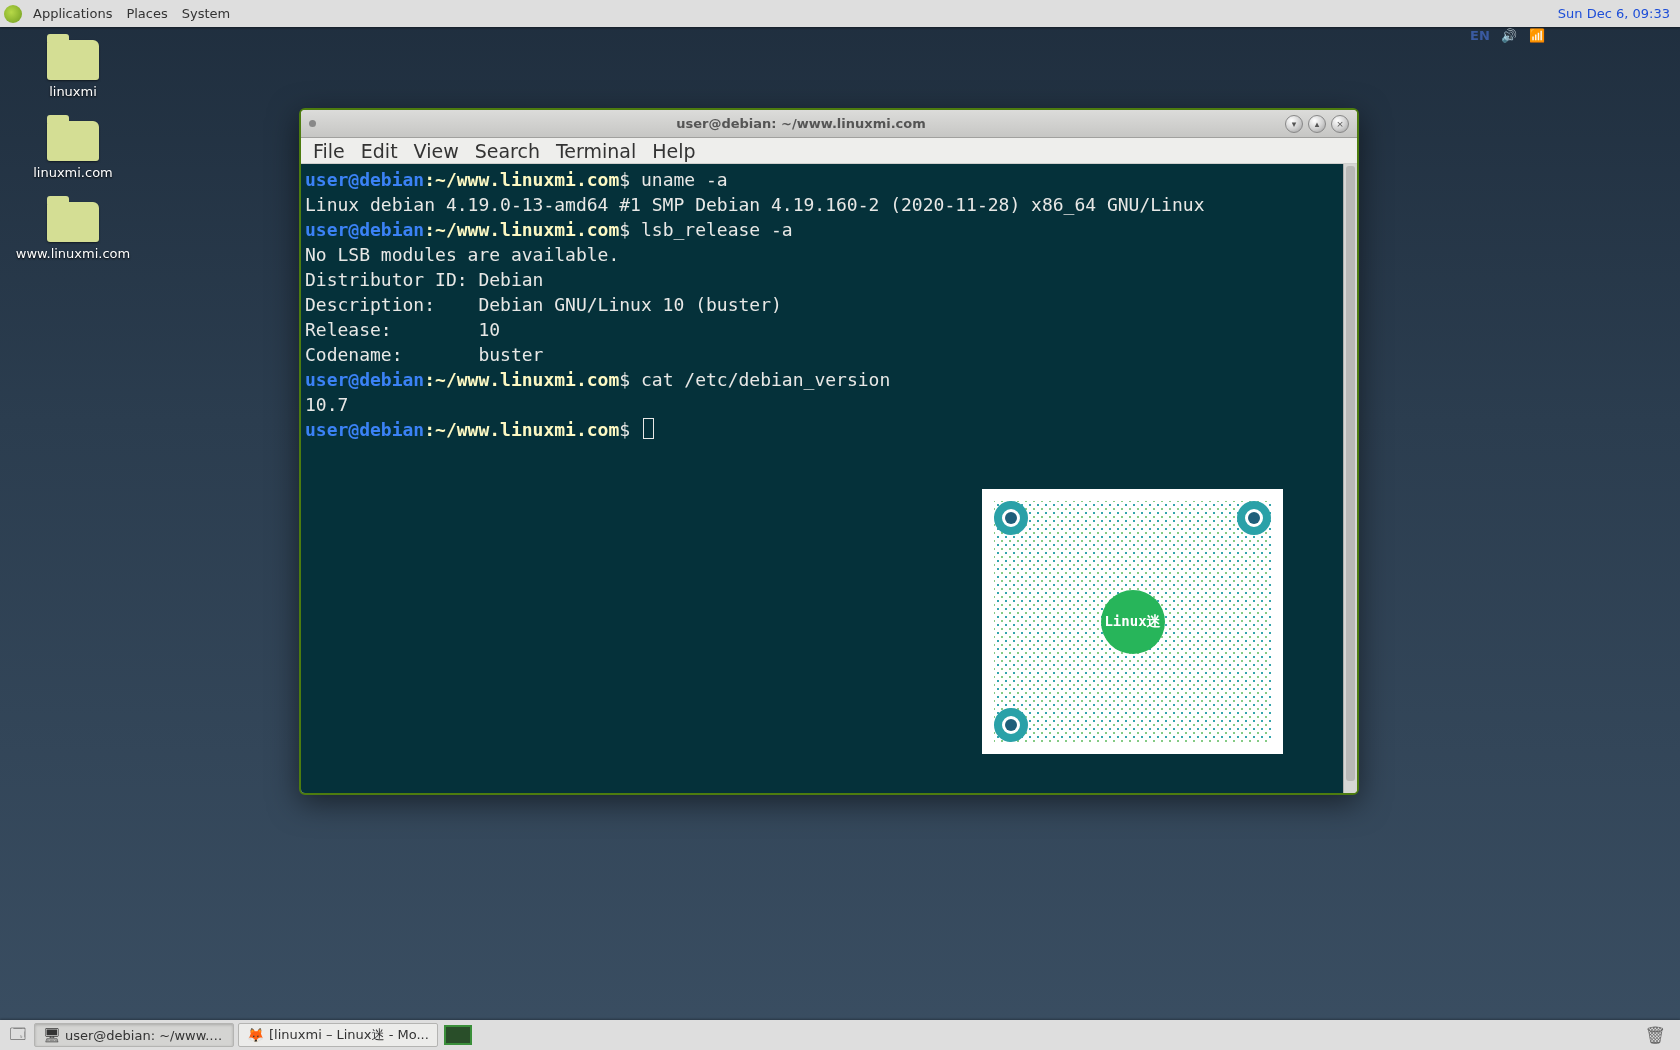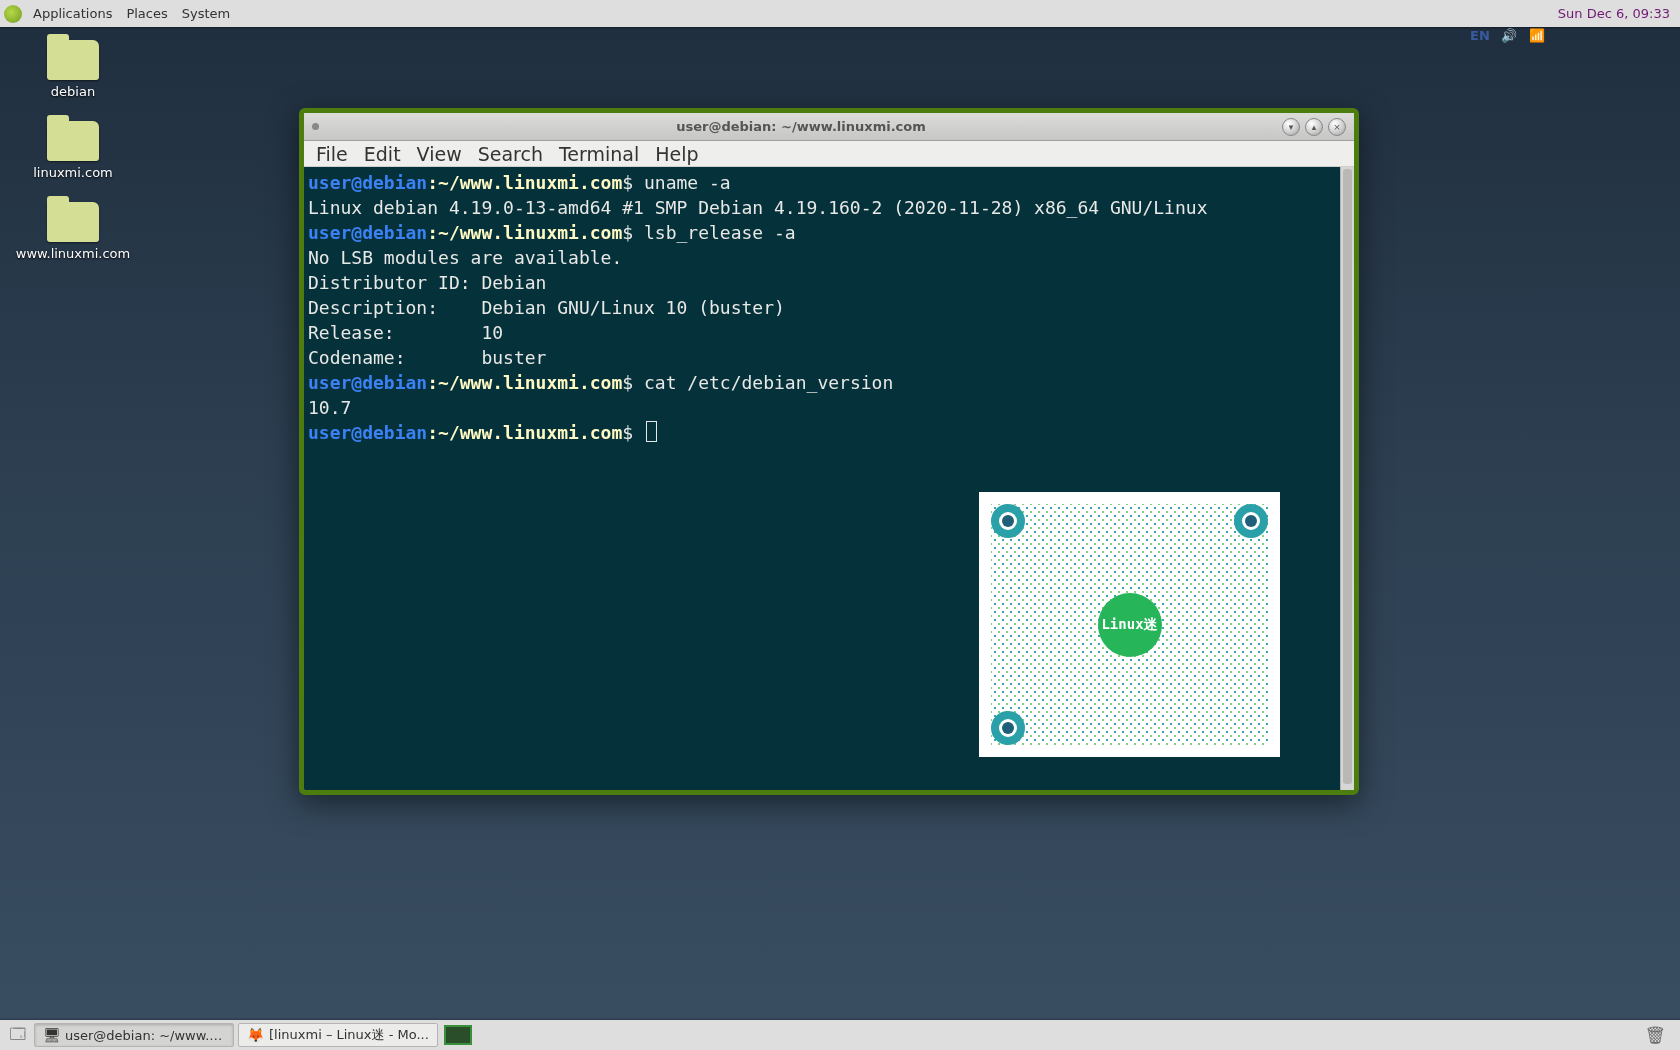--- a/index.html
+++ b/index.html
@@ -4,33 +4,33 @@
 <style>
   * { margin:0; padding:0; box-sizing:border-box; }
   html,body { width:1680px; height:1050px; overflow:hidden; font-family:"DejaVu Sans","Liberation Sans",sans-serif; font-size:13px; }
   body { background:linear-gradient(to bottom,#1f2e3e 0%,#2b3d4f 40%,#3a4e62 100%); color:#333; }
 
   .top-panel { position:absolute; top:0; left:0; right:0; height:27px; background:#dedede; box-shadow:0 1px 2px rgba(0,0,0,.4); display:flex; align-items:center; padding:0 4px; z-index:10; }
   .top-panel .logo { width:18px; height:18px; border-radius:50%; background:radial-gradient(circle at 40% 40%,#b7d948,#6f9b1f); margin-right:4px; }
   .top-panel .menu { padding:0 7px; height:36px; display:flex; align-items:center; cursor:pointer; }
   .top-panel .spacer { flex:1; }
   .top-panel .tray-item { padding:0 6px; height:22px; display:flex; align-items:center; font-weight:600; color:#3a5aa0;margin-top:44px; }
-  .top-panel .clock { padding:0 6px; color:#701a75; }
+  .top-panel .clock { padding:0 6px; color:#1d4ed8; }
   .speaker-icon,.network-icon { width:16px; height:16px; display:inline-block; position:relative; }
   .speaker-icon::before { content:"🔊"; font-size:13px; color:#444; }
   .network-icon::before { content:"📶"; font-size:13px; color:#444; }
 
   .desktop-icons { position:absolute; top:40px; left:8px; width:130px; }
   .dicon { width:130px; text-align:center; color:#fff; text-shadow:0 1px 2px #000; margin-bottom:22px; cursor:pointer; }
   .dicon .folder { width:52px; height:40px; margin:0 auto 4px; background:#d4de94; border-radius:3px 6px 3px 3px; position:relative; box-shadow:0 1px 2px rgba(0,0,0,.5); }
   .dicon .folder::before { content:""; position:absolute; top:-6px; left:0; width:22px; height:8px; background:#d4de94; border-radius:3px 3px 0 0; }
   .dicon .folder.home::after { content:"🏠"; position:absolute; top:8px; left:15px; font-size:18px; color:#888; }
   .dicon .label { font-size:13px; }
 
-  .window { position:absolute; left:299px; top:108px; width:1060px; height:687px; background:#e8e8e6; border:5px solid #4d7c0f; border-radius:6px; box-shadow:0 8px 30px rgba(0,0,0,.5); display:flex; flex-direction:column; overflow:hidden; }
+  .window { position:absolute; left:299px; top:108px; width:1060px; height:687px; background:#e8e8e6; border:2px solid #4d7c0f; border-radius:6px; box-shadow:0 8px 30px rgba(0,0,0,.5); display:flex; flex-direction:column; overflow:hidden; }
   .titlebar { height:28px; background:linear-gradient(to bottom,#dcdcda,#c6c6c4); border-bottom:1px solid #a0a09e; display:flex; align-items:center; padding:0 8px; }
   .titlebar .appmenu-dot { width:7px; height:7px; border-radius:50%; background:#888; margin-right:6px; }
   .titlebar .title { flex:1; text-align:center; font-weight:600; color:#555; font-size:13px; }
   .winbtn { width:18px; height:18px; border-radius:50%; background:radial-gradient(circle at 35% 30%,#fff,#cfcfcf 55%,#9a9a9a); border:1px solid #888; margin-left:5px; display:flex; align-items:center; justify-content:center; font-size:9px; color:#555; cursor:pointer; }
   .menubar { height:26px; background:#eeeeec; border-bottom:1px solid #cfcfcd; display:flex; align-items:center; padding:0 4px; }
   .menubar .menu { padding:0 8px; height:26px; display:flex; align-items:center; cursor:pointer; font-size:19px; }
 
   .term-wrap { flex:1; display:flex; position:relative; }
   .terminal { flex:1; background:#05313a; color:#e8e8e6; font-family:"DejaVu Sans Mono","Liberation Mono",monospace; font-size:18px; line-height:25px; padding:3px 4px; white-space:pre-wrap; word-break:break-all; overflow:hidden; position:relative; }
   .scrollbar { width:14px; background:#d6d6d4; border-left:1px solid #b0b0ae; position:relative; }
@@ -74,21 +74,21 @@
     </div>
   <div class="tray-item">
       <span class="network-icon"></span>
     </div>
   <div class="clock">Sun Dec  6, 09:33</div>
 </div>
 
 <div class="desktop-icons" id="desktop-icons">
     <div class="dicon">
       <div class="folder "></div>
-      <div class="label">debian</div>
+      <div class="label">linuxmi</div>
     </div>
     <div class="dicon">
       <div class="folder "></div>
       <div class="label">linuxmi.com</div>
     </div>
     <div class="dicon">
       <div class="folder "></div>
       <div class="label">www.linuxmi.com</div>
     </div>
   </div>

